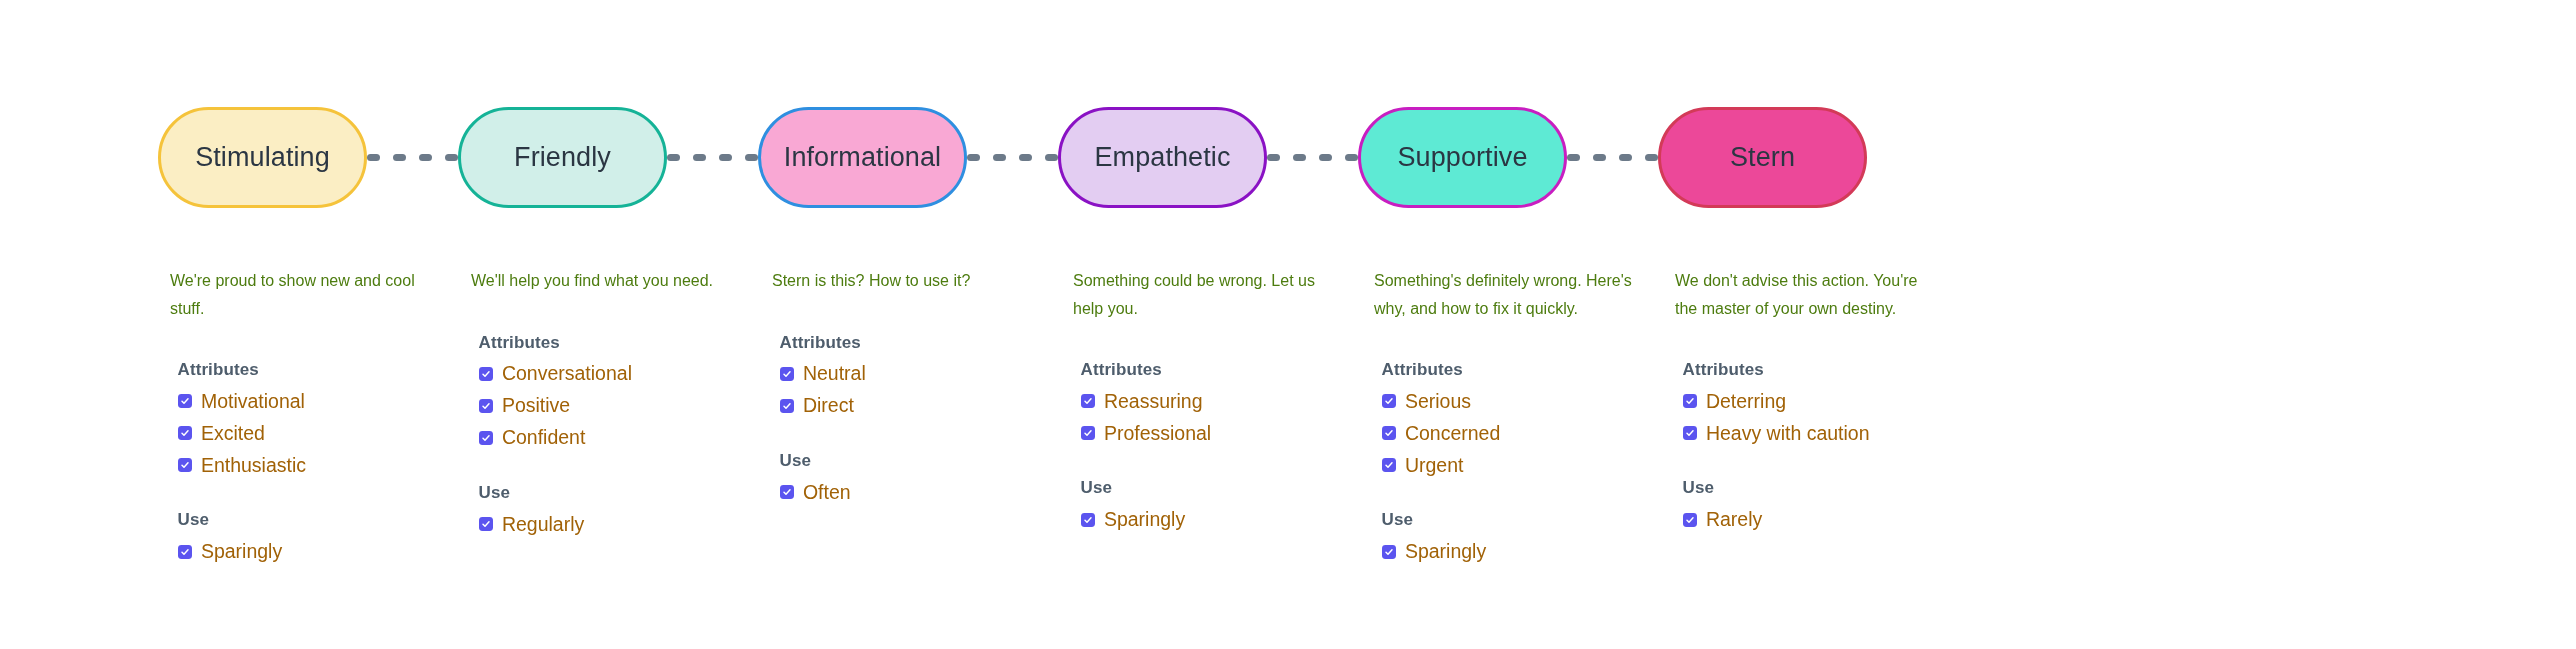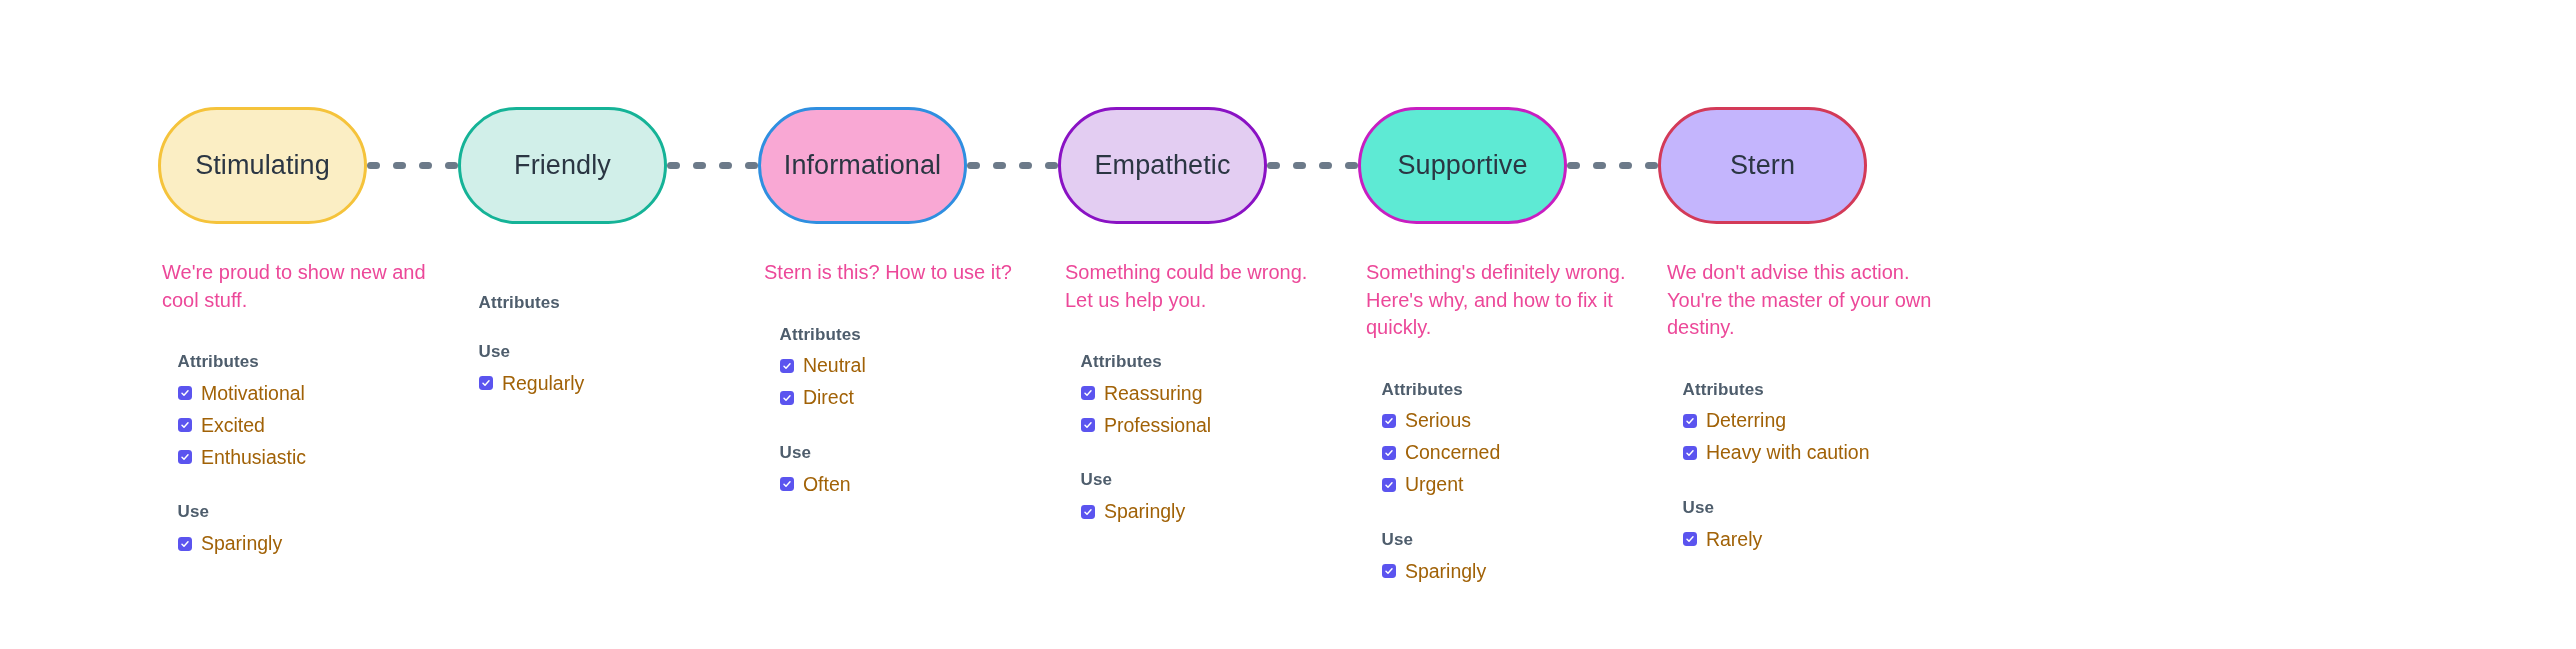--- a/index.html
+++ b/index.html
@@ -24,21 +24,21 @@
   
   .track {
     position: absolute;
     left: 158px;
     top: 107px;
     display: flex;
     align-items: center;
   }
   .pill {
     width: 209px;
-    height: 117px;
+    height: 101px;
     border-radius: 60px;
     border-width: 3.4px;
     border-style: solid;
     box-sizing: border-box;
     display: flex;
     align-items: center;
     justify-content: center;
     text-align: right;
   }
   .pill-label {
@@ -67,25 +67,25 @@
     position: absolute;
     left: 158px;
     top: 255px;
     display: flex;
   }
   .col {
     width: 301px;
     box-sizing: border-box;
   }
   .desc {
-    font-size: 20px;
+    font-size: 16px;
     line-height: 27.5px;
-    color: #ec4899;
+    color: #4d7c0f;
     width: 268px;
-    margin: 4px;
+    margin: 12px;
   }
   .lists {
     margin-top: 38px;
     padding-left: 19.5px;
   }
   .group-title {
     font-size: 17px;
     font-weight: bold;
     color: #4e5d6c;
     margin: 0 0 5.4px 0;
@@ -165,21 +165,21 @@
       </div>
       <div class="pill" style="background: #5eead4; border-color: rgb(200, 30, 193);">
         <span class="pill-label">Supportive</span>
       </div>
       <div class="connector">
         <span class="dash" style="background: rgb(108, 122, 137);"></span>
         <span class="dash" style="background: rgb(108, 122, 137);"></span>
         <span class="dash" style="background: rgb(108, 122, 137);"></span>
         <span class="dash" style="background: rgb(108, 122, 137);"></span>
       </div>
-      <div class="pill" style="background: #c4b5fd; border-color: rgb(211, 58, 88);">
+      <div class="pill" style="background: #ec4899; border-color: rgb(211, 58, 88);">
         <span class="pill-label">Stern</span>
       </div>
     </div>
 
   <div class="columns" id="columns">
       <div class="col">
         <p class="desc">We're proud to show new and cool stuff.</p>
         <div class="lists">
           <div>
             <div class="group-title">Attributes</div>
@@ -219,23 +219,50 @@
                     <path d="M3 7.8 L6 10.8 L12 4.2" fill="none" stroke="#ffffff" stroke-width="2.2" stroke-linecap="round" stroke-linejoin="round"></path>
                   </svg>
                 </span>
                 <span class="item-label">Sparingly</span>
               </li>
             </ul>
           </div>
         </div>
       </div>
       <div class="col">
-        <div class="lists">
-          <div>
-            <div class="group-title">Attributes</div>
+        <p class="desc">We'll help you find what you need.</p>
+        <div class="lists">
+          <div>
+            <div class="group-title">Attributes</div>
+            <ul class="items">
+              <li class="item">
+                <span class="checkbox" style="background: rgb(91, 84, 239);">
+                  <svg width="10" height="10" viewBox="0 0 15 15" aria-hidden="true">
+                    <path d="M3 7.8 L6 10.8 L12 4.2" fill="none" stroke="#ffffff" stroke-width="2.2" stroke-linecap="round" stroke-linejoin="round"></path>
+                  </svg>
+                </span>
+                <span class="item-label">Conversational</span>
+              </li>
+              <li class="item">
+                <span class="checkbox" style="background: rgb(91, 84, 239);">
+                  <svg width="10" height="10" viewBox="0 0 15 15" aria-hidden="true">
+                    <path d="M3 7.8 L6 10.8 L12 4.2" fill="none" stroke="#ffffff" stroke-width="2.2" stroke-linecap="round" stroke-linejoin="round"></path>
+                  </svg>
+                </span>
+                <span class="item-label">Positive</span>
+              </li>
+              <li class="item">
+                <span class="checkbox" style="background: rgb(91, 84, 239);">
+                  <svg width="10" height="10" viewBox="0 0 15 15" aria-hidden="true">
+                    <path d="M3 7.8 L6 10.8 L12 4.2" fill="none" stroke="#ffffff" stroke-width="2.2" stroke-linecap="round" stroke-linejoin="round"></path>
+                  </svg>
+                </span>
+                <span class="item-label">Confident</span>
+              </li>
+            </ul>
           </div>
           <div class="group-use">
             <div class="group-title">Use</div>
             <ul class="items">
               <li class="item">
                 <span class="checkbox" style="background: rgb(91, 84, 239);">
                   <svg width="10" height="10" viewBox="0 0 15 15" aria-hidden="true">
                     <path d="M3 7.8 L6 10.8 L12 4.2" fill="none" stroke="#ffffff" stroke-width="2.2" stroke-linecap="round" stroke-linejoin="round"></path>
                   </svg>
                 </span>

